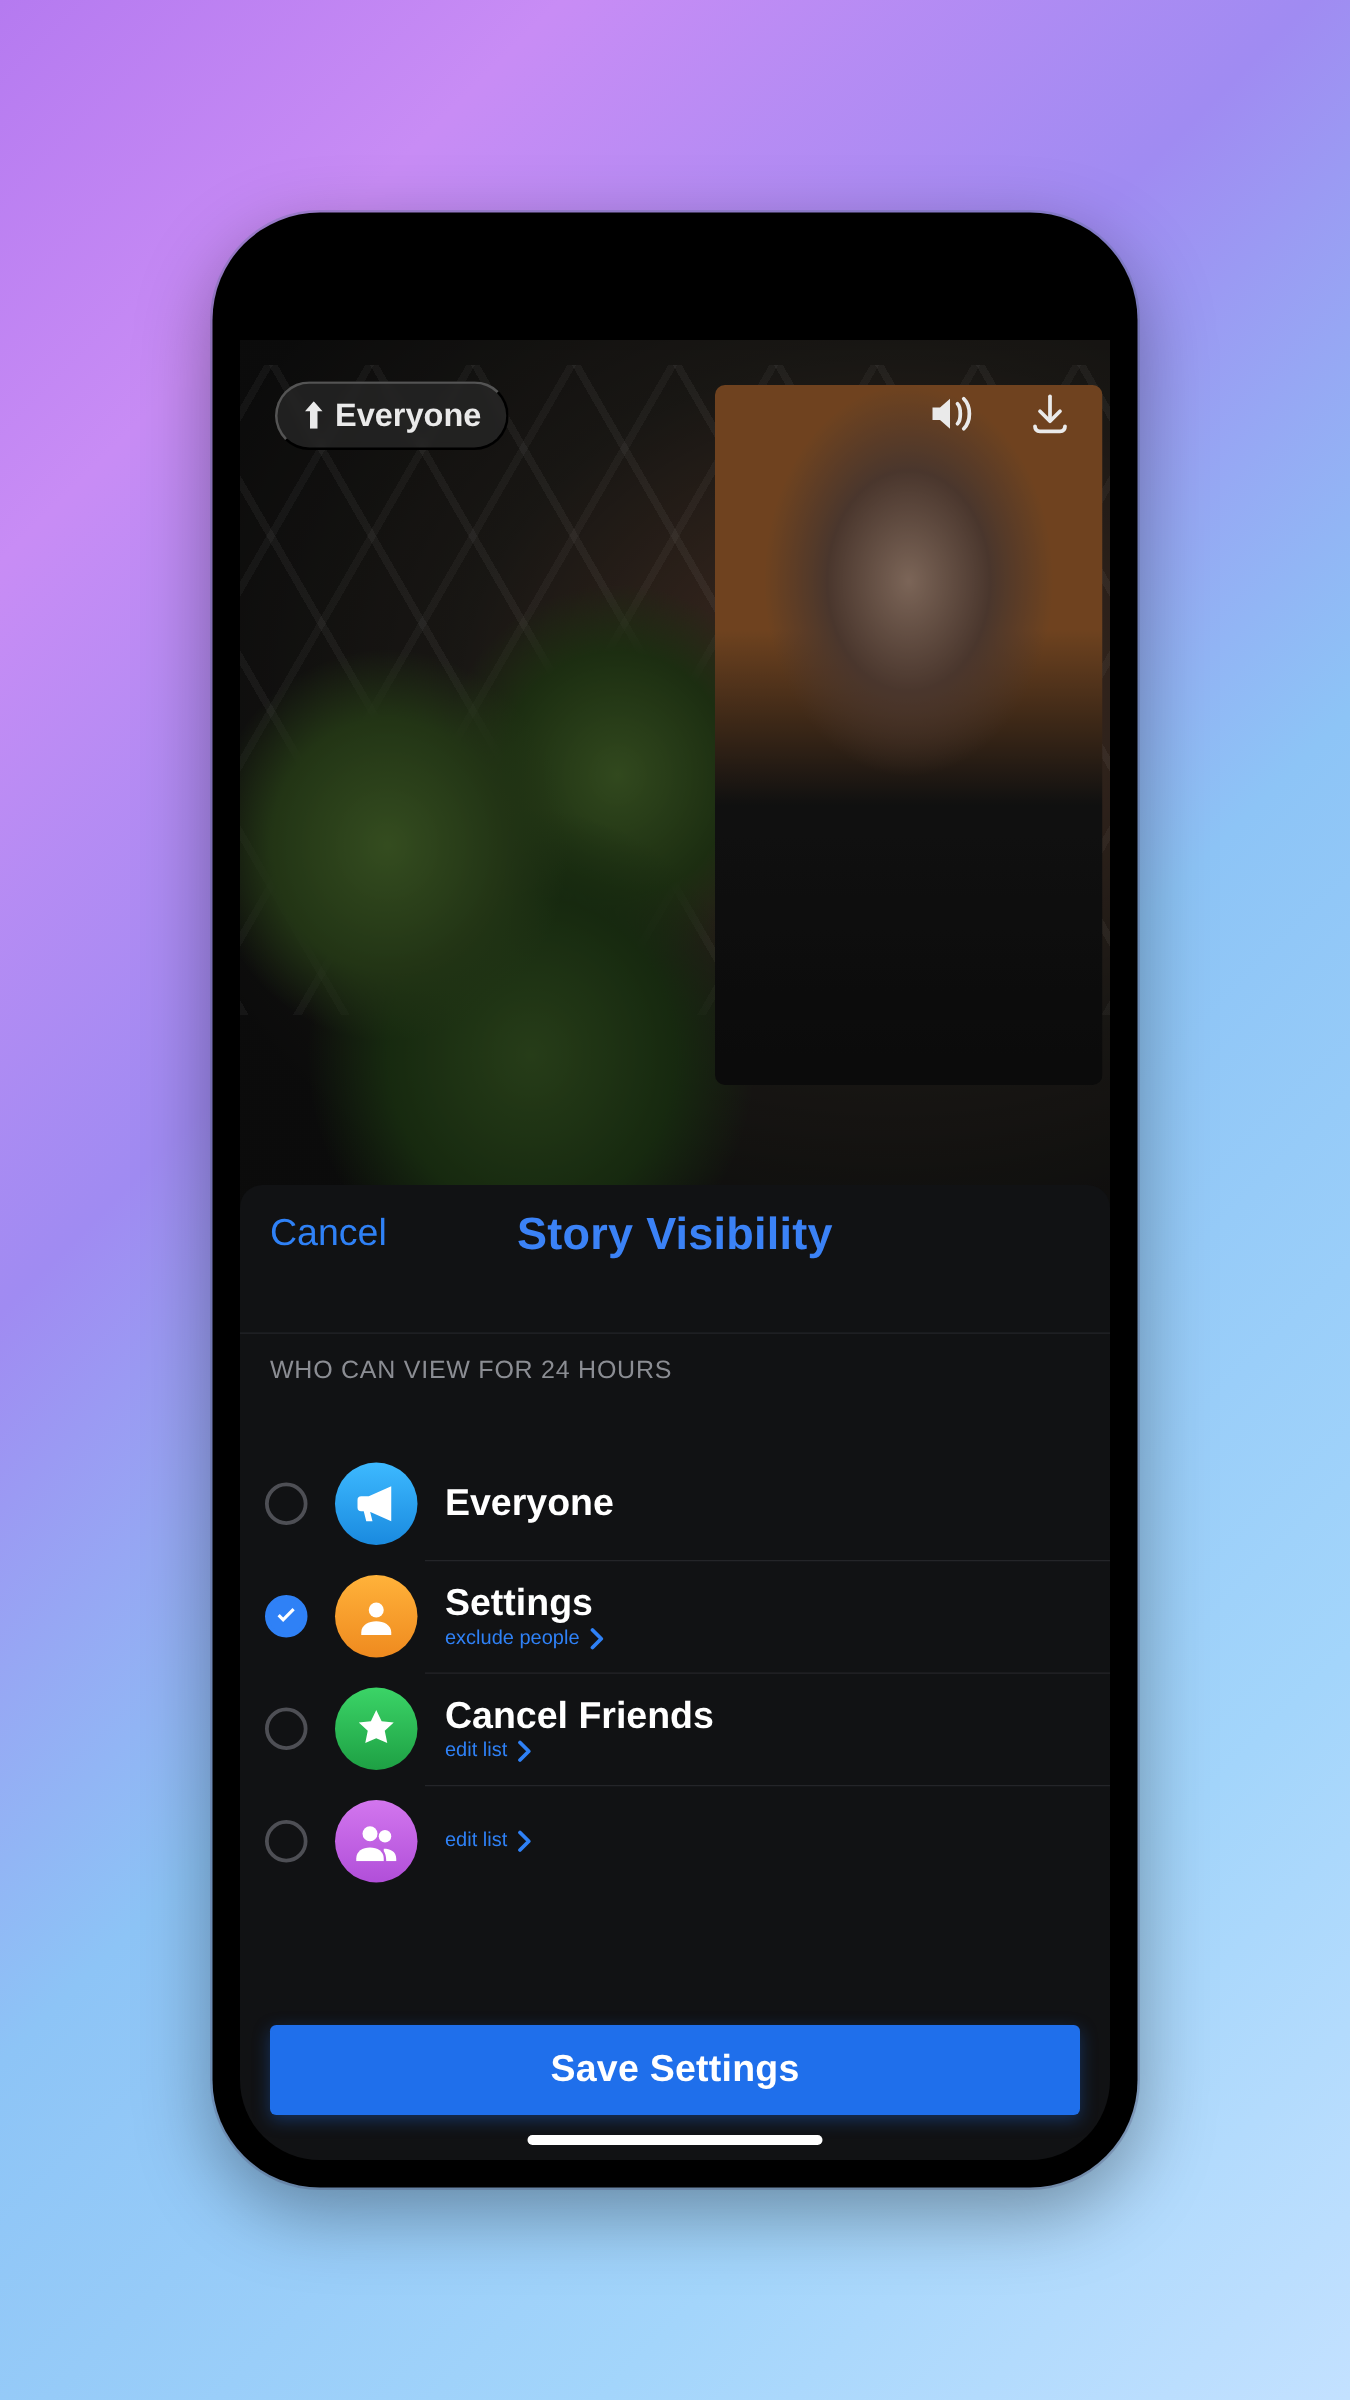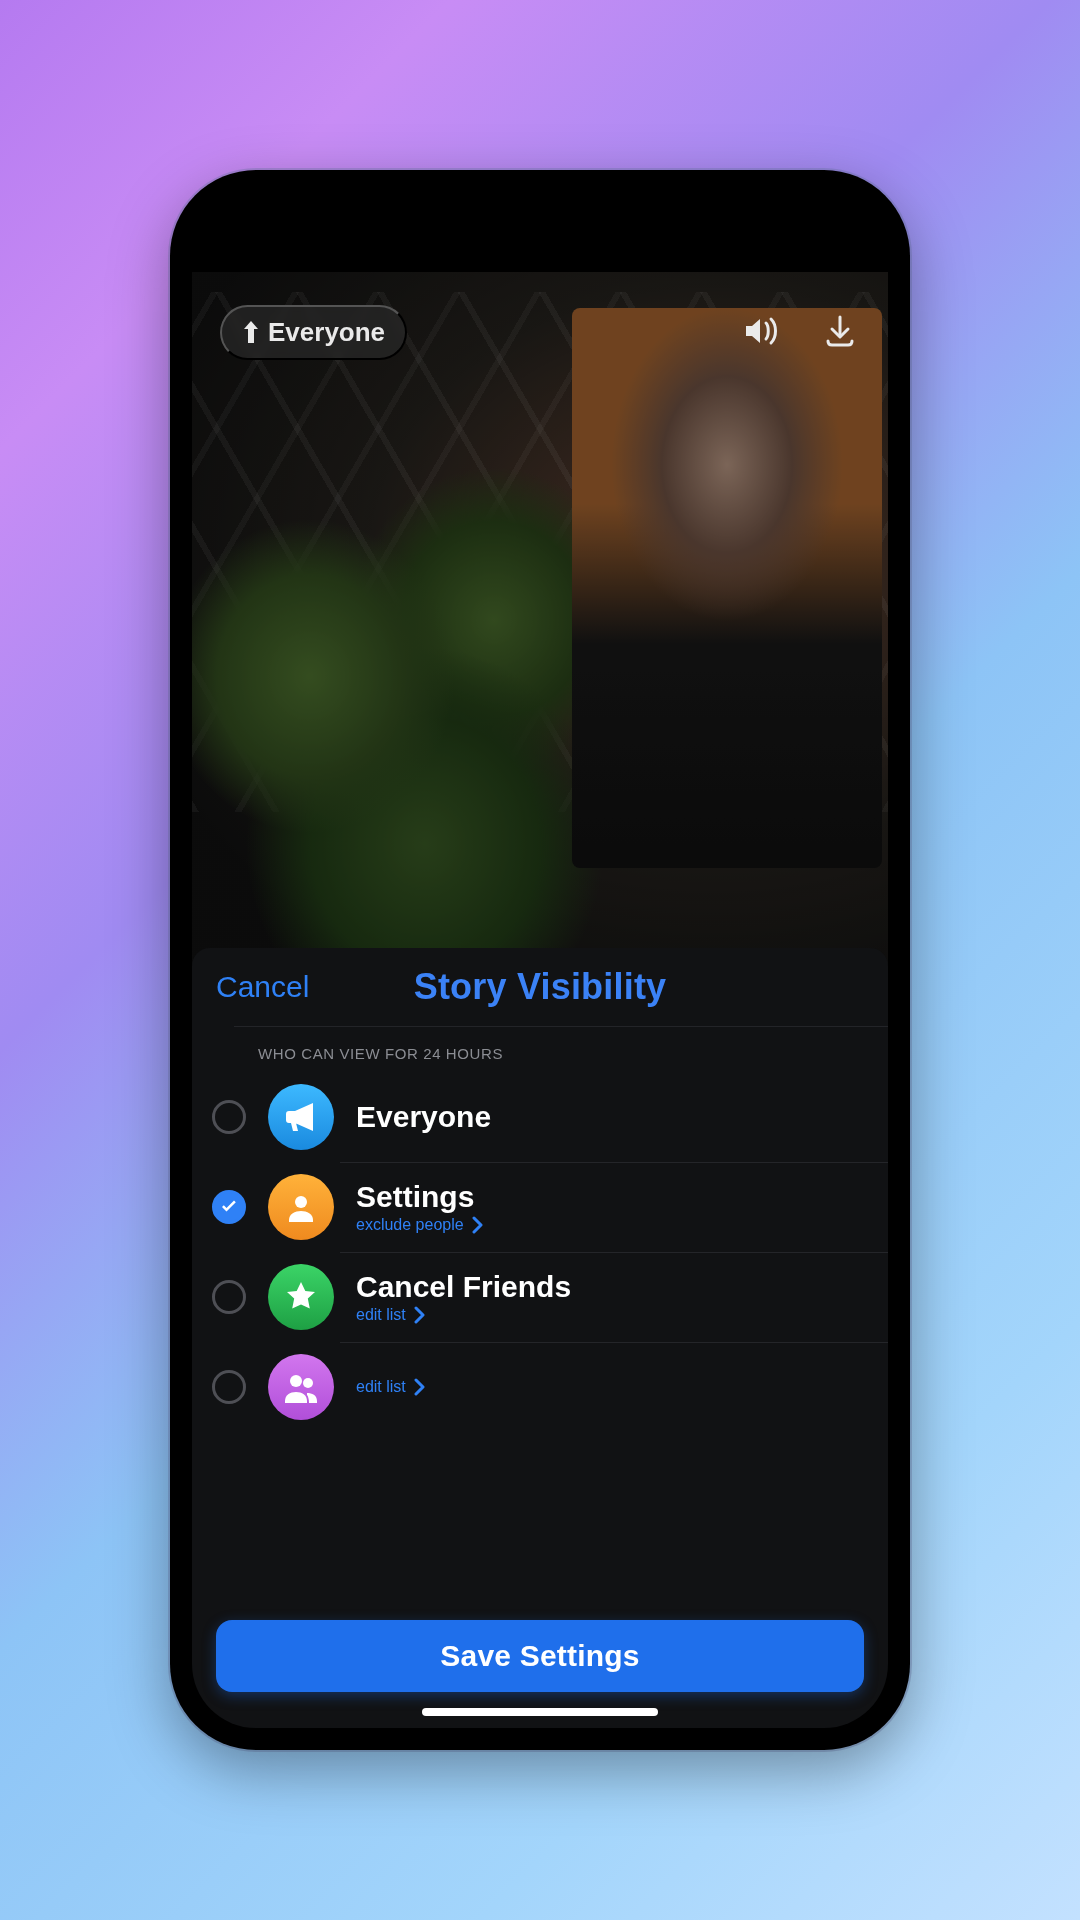--- a/index.html
+++ b/index.html
@@ -87,34 +87,33 @@
   }
   .pill svg { display:block; }
   .top-right { display:flex; align-items:center; gap: 40px; color:#e6e6e6; }
   .top-right .icn { width:40px; height:40px; display:flex; align-items:center; justify-content:center; }
 
   
   .sheet {
     position:absolute; left:0; right:0; bottom:0; height: 780px;
     background: #111214; border-top-left-radius: 18px; border-top-right-radius:18px;
     z-index: 60;
-    display:flex; flex-direction:column;
+    display:flex; flex-direction:column;gap:40px;
   }
   .sheet-header {
     position:relative; height: 78px; display:flex; align-items:center; justify-content:center;
   }
   .sheet-title { color:#3b82f6; font-size: 36px; font-weight:700; letter-spacing:.2px; }
   .sheet-cancel {
     position:absolute; left:24px; top:50%; transform:translateY(-50%);
     color:#2f81f6; font-size:30px; font-weight:500; background:none; border:none;
   }
   .section-label {
-    padding: 18px 24px 10px; color:#8b8d93; font-size: 15px; letter-spacing:.6px;
+    padding: 18px 24px 10px; color:#8b8d93; font-size: 20px; letter-spacing:.6px;
     border-top: 1px solid #232428;
-    margin-left: 42px;
   }
   .option-list { display:flex; flex-direction:column; }
   .option {
     display:flex; align-items:center; gap: 22px; padding: 12px 20px 12px 20px;
     min-height: 90px; position:relative;
   }
   .option + .option::before{
     content:""; position:absolute; left: 148px; right:0; top:0; height:1px; background:#242529;
   }
   .radio {
@@ -129,21 +128,21 @@
     flex: 0 0 66px;
   }
   .badge svg { display:block; }
   .opt-text { display:flex; flex-direction:column; gap:2px; }
   .opt-title { color:#fff; font-size: 30px; font-weight:700; }
   .opt-link { color:#2f81f6; font-size: 16px; font-weight:500; display:inline-flex; align-items:center; gap:8px; }
   .opt-link svg{ display:block; }
 
   .save-wrap { margin-top:auto; padding: 18px 24px 36px; }
   .save-btn {
-    width:100%; height:72px; border:none; border-radius: 16px; background:#1f6feb;
+    width:100%; height:72px; border:none; border-radius: 5px; background:#1f6feb;
     color:#fff; font-size: 30px; font-weight:700; letter-spacing:.2px;
     box-shadow: 0 4px 14px rgba(31,111,235,.35);
   }
 
   .home-indicator {
     position:absolute; bottom: 12px; left:50%; transform:translateX(-50%);
     width: 236px; height: 8px; background:#fff; border-radius: 8px; z-index: 200;
   }
 
   

